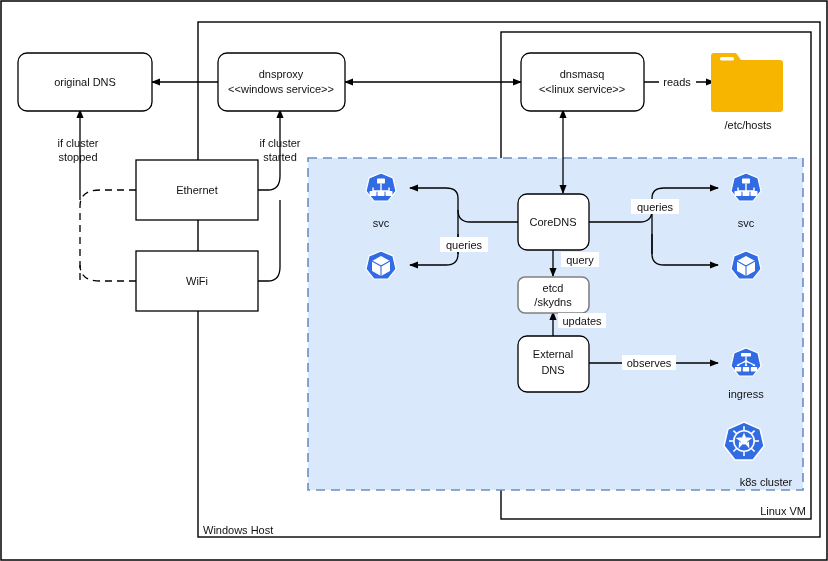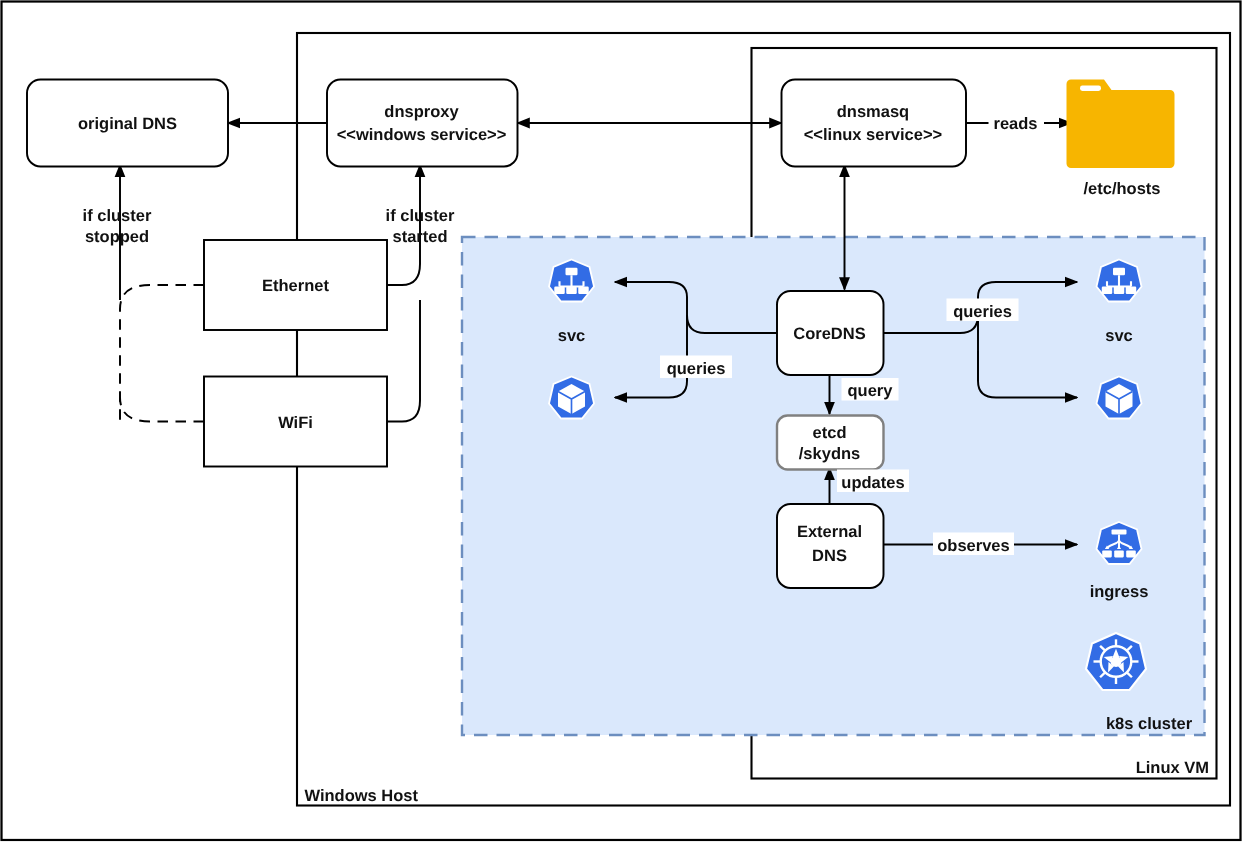--- a/index.html
+++ b/index.html
@@ -1,18 +1,18 @@
 <!DOCTYPE html>
 <html><head>
 <meta charset="utf-8">
 <style>
   html,body{margin:0;padding:0;background:#ffffff;}
   body{width:828px;height:561px;overflow:hidden;
        font-family:"Liberation Sans","DejaVu Sans",sans-serif;}
-  #canvas{position:relative;width:828px;height:456px;font-weight:bold;}
+  #canvas{position:relative;width:828px;height:456px;}
   svg{display:block;}
   .nodeLabel{font-size:11px;fill:#111111;}
   .edgeLabel{font-size:11px;fill:#111111;}
   .zoneLabel{font-size:11px;fill:#111111;}
   .iconCap{font-size:11px;fill:#111111;}
 </style>
 </head>
 <body>
 
 <div id="canvas">

